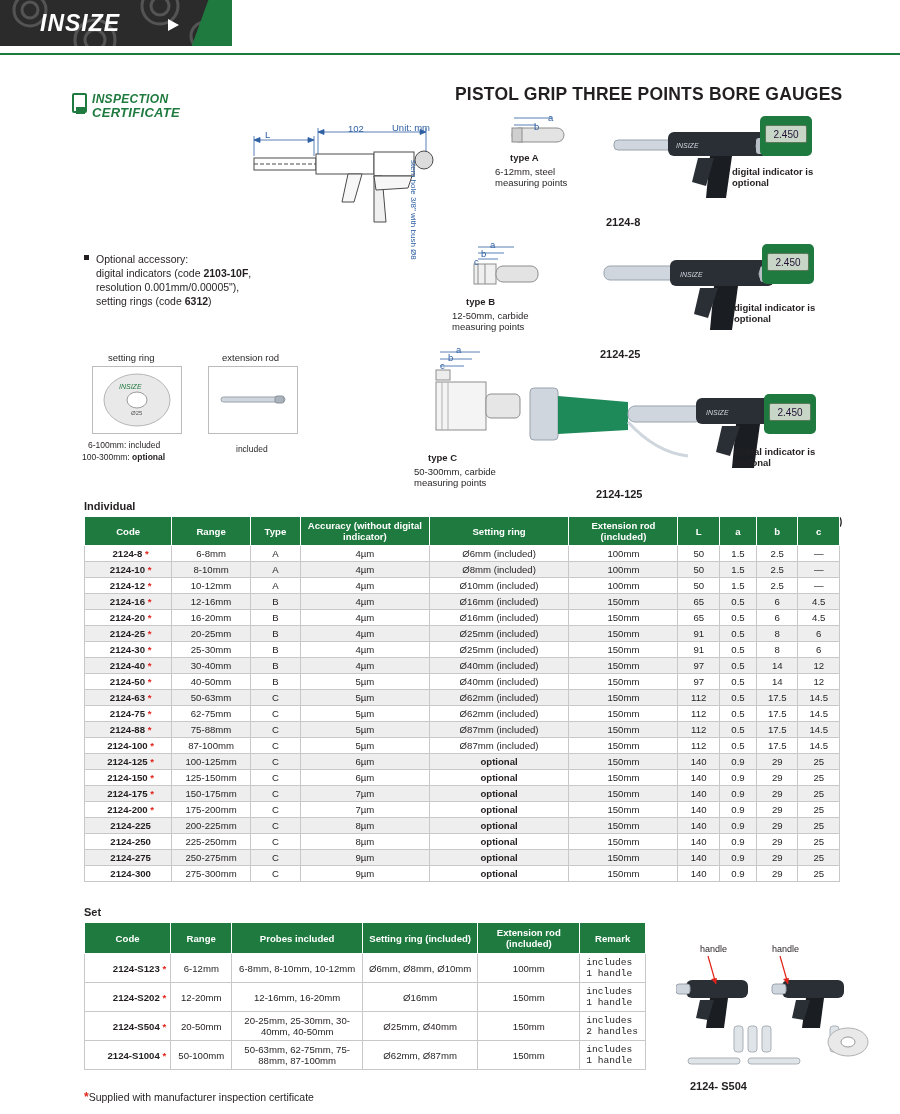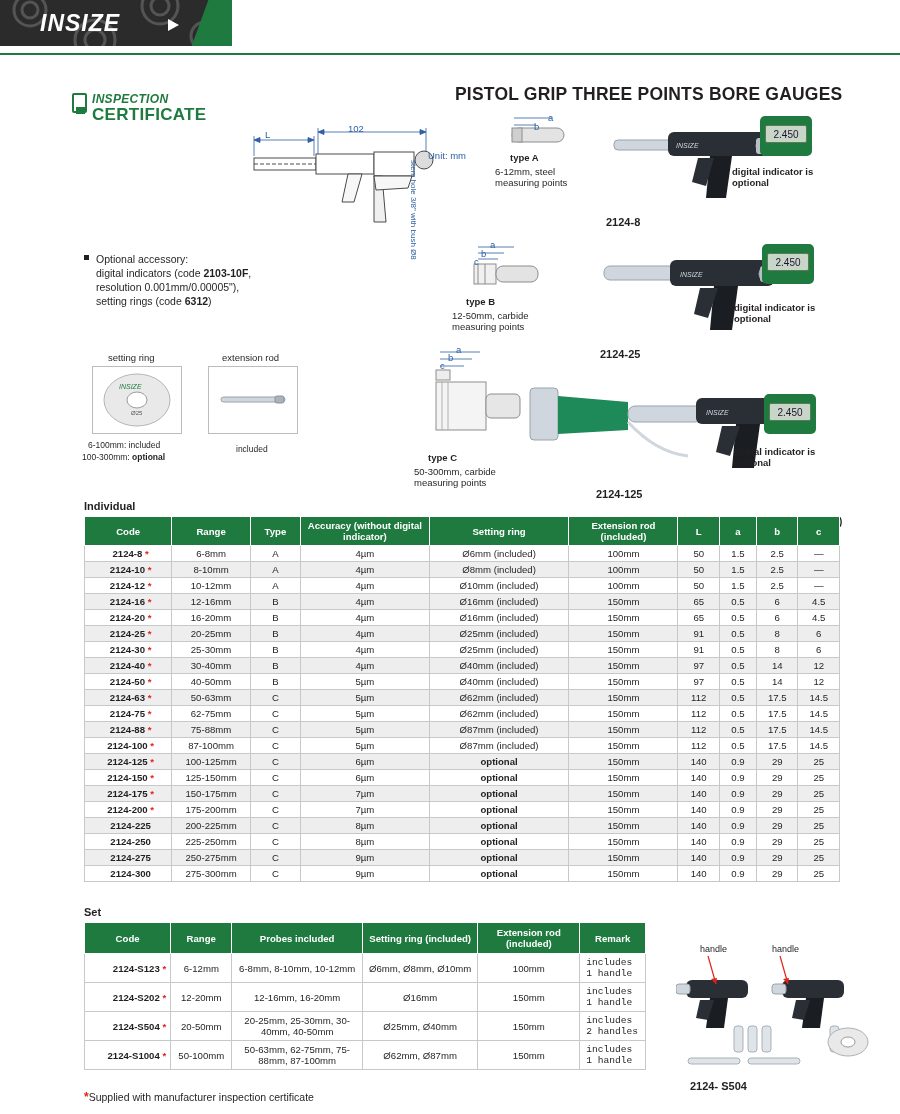--- a/index.html
+++ b/index.html
@@ -27,21 +27,21 @@
     position:absolute; left:128px; top:11px; width:0;height:0;
     border-top:6px solid transparent; border-bottom:6px solid transparent; border-left:11px solid #fff;
   }
   .hdr-rule { position:absolute; left:0; top:53px; width:900px; height:2px; background:#1f7a3f; }
 
   
   .cert { position:absolute; left:72px; top:92px; width:118px; height:34px; }
   .cert-icon { position:absolute; left:0; top:1px; width:15px;height:20px; border:2px solid #1f7a3f; border-radius:2px;}
   .cert-icon:after{content:"";position:absolute;left:2px;top:12px;width:9px;height:7px;background:#1f7a3f;}
   .cert-l1 { position:absolute; left:20px; top:0; font-size:12px; font-weight:bold; font-style:italic; color:#1f7a3f; letter-spacing:.3px;}
-  .cert-l2 { position:absolute; left:20px; top:13px; font-size:17px; font-weight:bold; color:#1f7a3f; letter-spacing:.3px;}
+  .cert-l2 { position:absolute; left:20px; top:13px; font-size:13px; font-weight:bold; font-style:italic; color:#1f7a3f; letter-spacing:.3px;}
 
   
   .page-title { position:absolute; left:455px; top:84px; font-size:17.5px; font-weight:bold; color:#231f20; letter-spacing:.2px;}
 
   
   .lbl { position:absolute; font-size:9.5px; color:#231f20; }
   .lbl-b { font-weight:bold; }
   .lbl-blue { color:#2e5fa3; }
   .ctr { text-align:left; }
 
@@ -131,21 +131,21 @@
       <circle cx="188" cy="42" r="9" fill="#dcdcdc"></circle>
       <path d="M138 58 L146 58 L150 104 L138 104 Z" fill="#f0f0f0"></path>
       <path d="M112 56 L126 56 L118 84 L106 84 Z" fill="#f7f7f7"></path>
       <path d="M138 58 L176 58 L172 70 L140 72 Z" fill="#f7f7f7"></path>
       <line x1="18" y1="46" x2="80" y2="46" stroke-dasharray="4,2"></line>
     </g>
   </svg>
 </div>
 <div class="lbl lbl-blue" style="left:265px;top:129px;">L</div>
 <div class="lbl lbl-blue" style="left:348px;top:123px;">102</div>
-<div class="lbl lbl-blue" style="left:428px;top:122px;margin-top:28px;">Unit: mm</div>
+<div class="lbl lbl-blue" style="left:392px;top:122px;">Unit: mm</div>
 <div class="lbl lbl-blue" style="left:418px;top:160px;width:14px;transform:rotate(90deg);transform-origin:left top;white-space:nowrap;font-size:8px;">stem hole 3/8" with bush Ø8</div>
 
 <div class="acc">
   <span class="sq"></span>
   <div class="txt">
     <div>Optional accessory:</div>
     <div>
       <span>digital indicators (code </span><b>2103-10F</b><span>,</span>
     </div>
     <div>resolution 0.001mm/0.00005"),</div>

